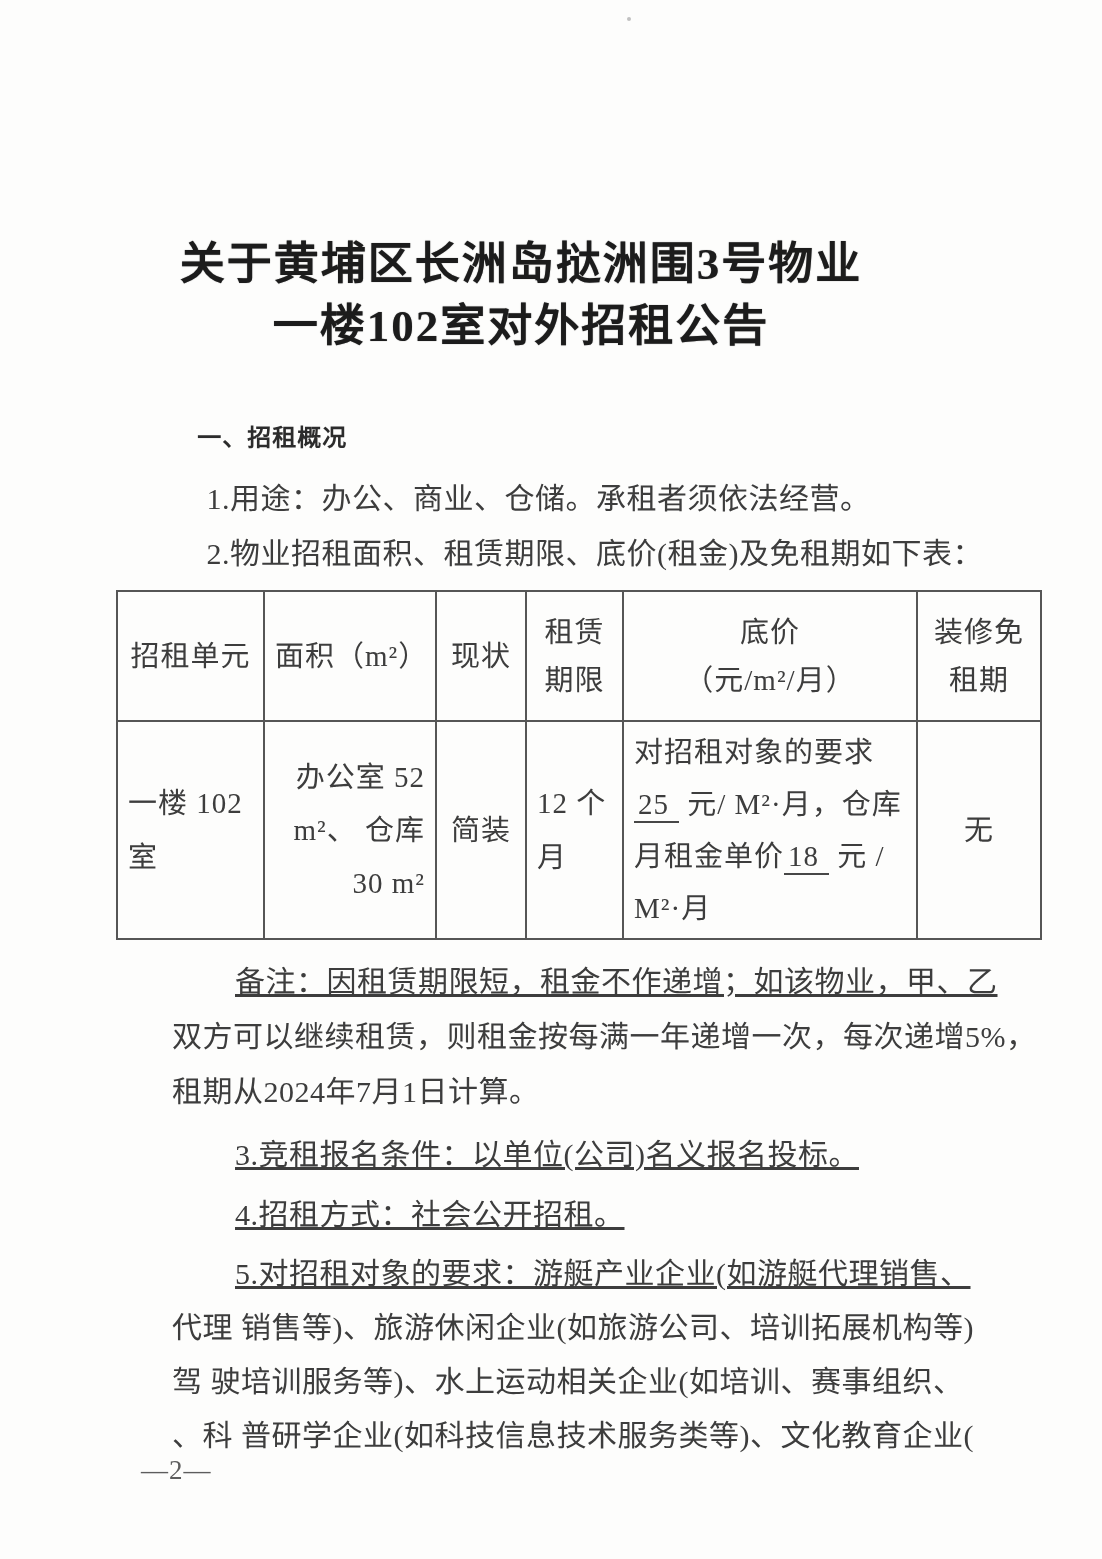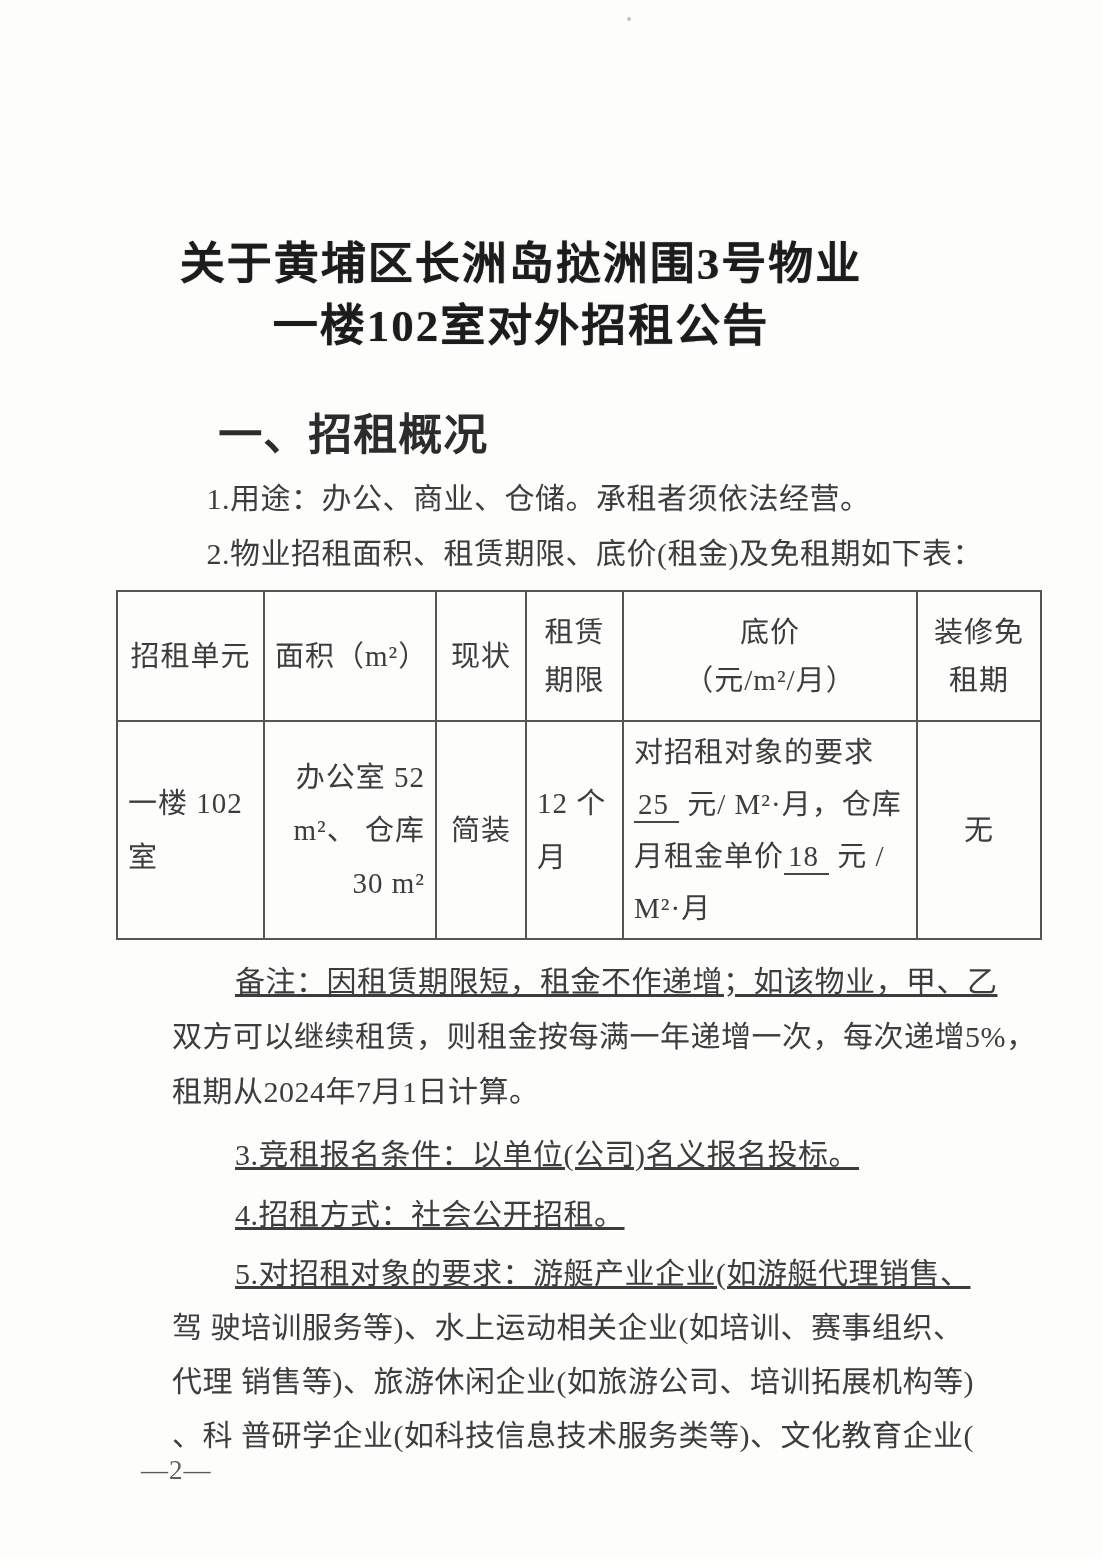--- a/index.html
+++ b/index.html
@@ -41,22 +41,22 @@
   }
   .content {
     margin-left: 172px;
     margin-right: 64px;
     font-size: 30px;
     line-height: 55px;
     color: #3d3d3d;
   }
   .section-heading {
     margin: 58px 0 0 0;
-    font-family: Liberation Mono, monospace;
-    font-size: 44px;
+    font-family: Liberation Serif, serif;
+    font-size: 24px;
     line-height: 46px;
     font-weight: 700;
     color: #2c2c2c;
     text-indent: 1.05em;
     letter-spacing: 1px;
   }
   .para {
     margin: 0;
     letter-spacing: .5px;
   }
@@ -172,22 +172,22 @@
       <span class="line indent-2">备注：因租赁期限短，租金不作递增；如该物业，甲、乙</span>
       <span class="line">双方可以继续租赁，则租金按每满一年递增一次，每次递增5%，</span>
       <span class="line">租期从2024年7月1日计算。</span>
     </p>
 
     <p class="para indent-2" style="margin-top:8px;">3.竞租报名条件：以单位(公司)名义报名投标。</p>
     <p class="para indent-2" style="margin-top:5px;">4.招租方式：社会公开招租。</p>
 
     <p class="para" style="margin-top:5px; line-height:54px;">
       <span class="line indent-2">5.对招租对象的要求：游艇产业企业(如游艇代理销售、</span>
+      <span class="line">代理 销售等)、旅游休闲企业(如旅游公司、培训拓展机构等)</span>
       <span class="line">驾 驶培训服务等)、水上运动相关企业(如培训、赛事组织、</span>
-      <span class="line">代理 销售等)、旅游休闲企业(如旅游公司、培训拓展机构等)</span>
       <span class="line">、科 普研学企业(如科技信息技术服务类等)、文化教育企业(</span>
     </p>
 
   </div>
 
   <div class="page-number">—2—</div>
 
 </div>
 
 </body></html>

